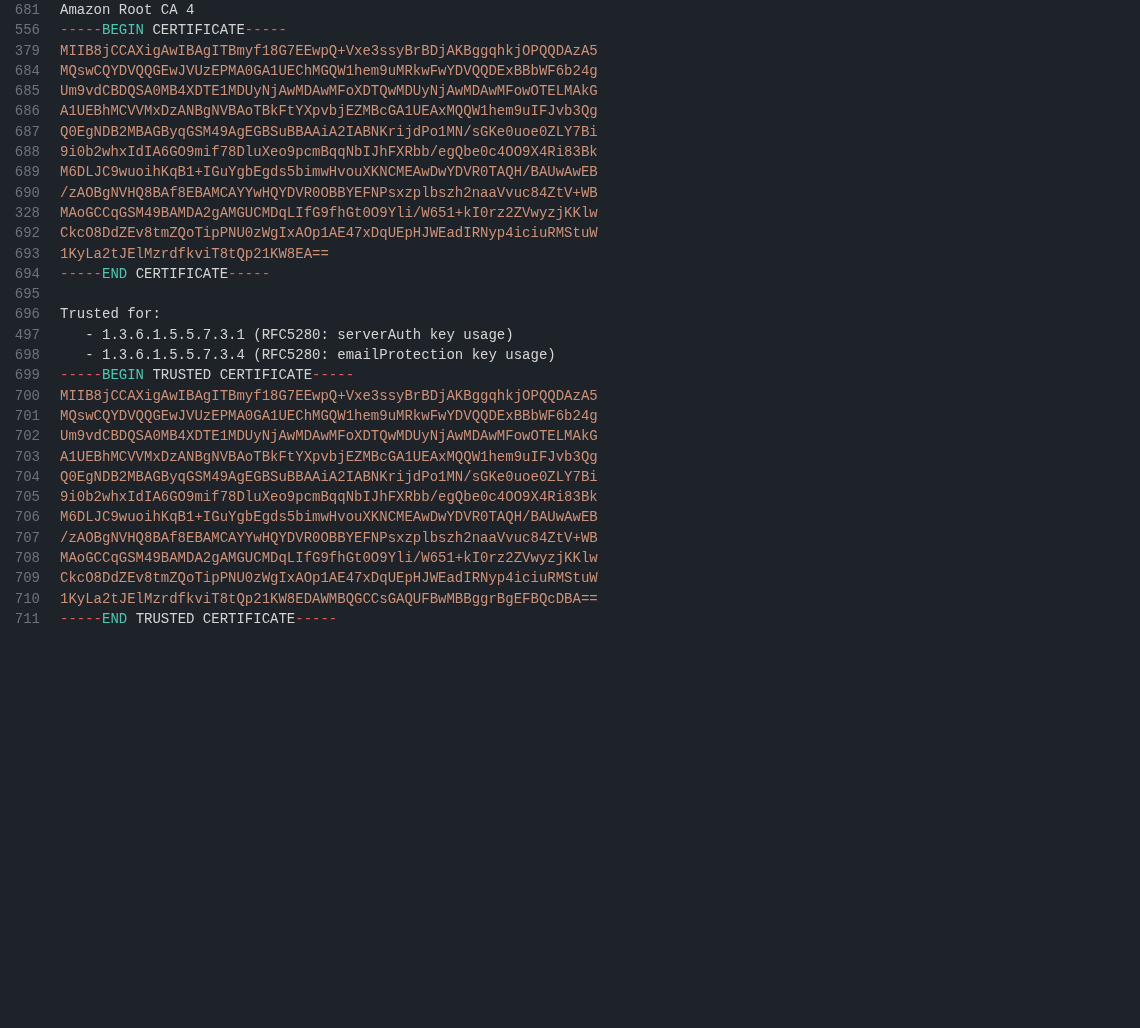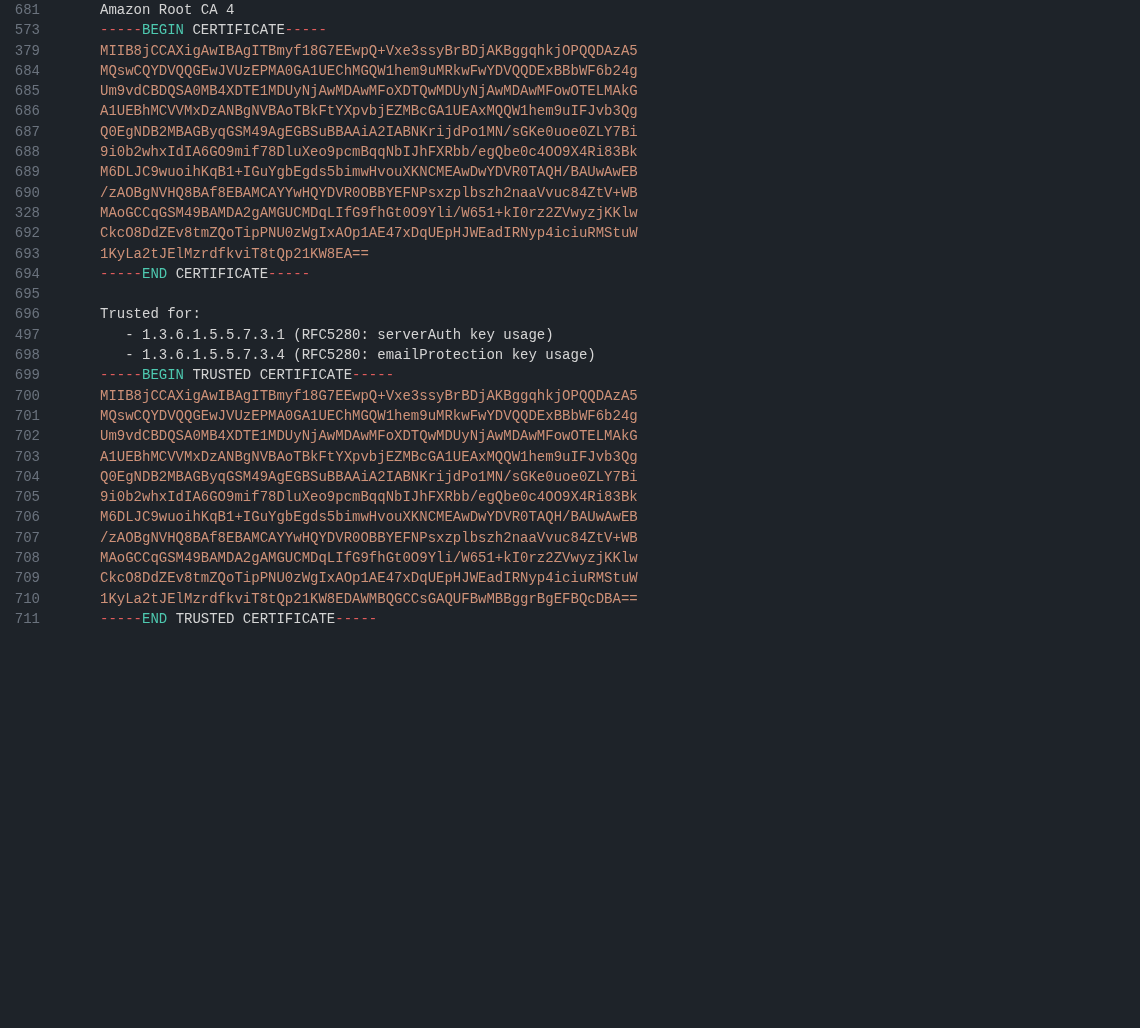--- a/index.html
+++ b/index.html
@@ -44,30 +44,29 @@
       flex: 1;
       padding: 0 8px;
       overflow-x: auto;
       white-space: pre;
     }
 
     .code-line {
       display: block;
       height: 20.3px;
       line-height: 20.3px;
-      margin-left: 40px;
     }
   </style>
 </head>
 <body>
 
 <div class="code-container">
   <div class="line-numbers" id="line-numbers">
       <span class="ln">681</span>
-      <span class="ln">573</span>
+      <span class="ln">556</span>
       <span class="ln">379</span>
       <span class="ln">684</span>
       <span class="ln">685</span>
       <span class="ln">686</span>
       <span class="ln">687</span>
       <span class="ln">688</span>
       <span class="ln">689</span>
       <span class="ln">690</span>
       <span class="ln">328</span>
       <span class="ln">692</span>

